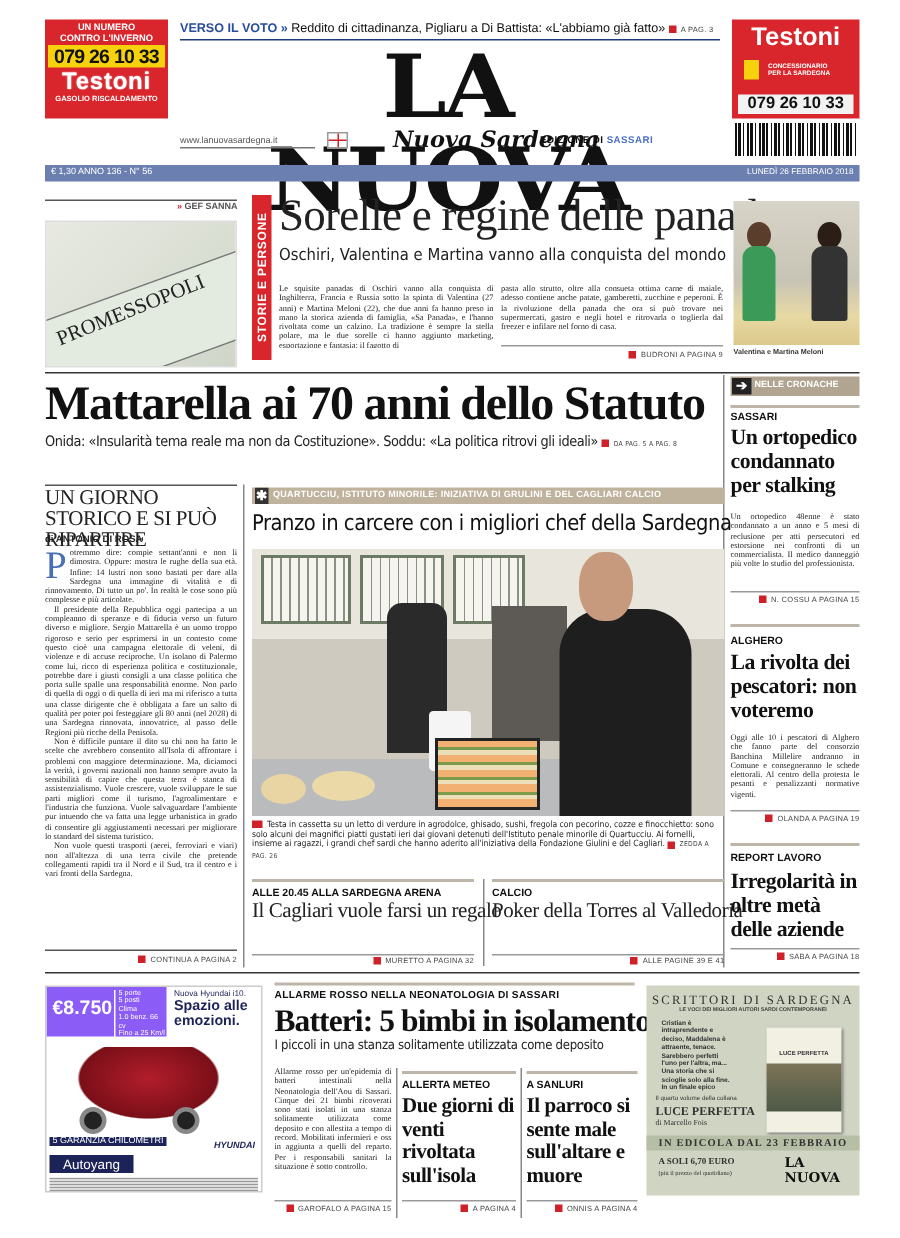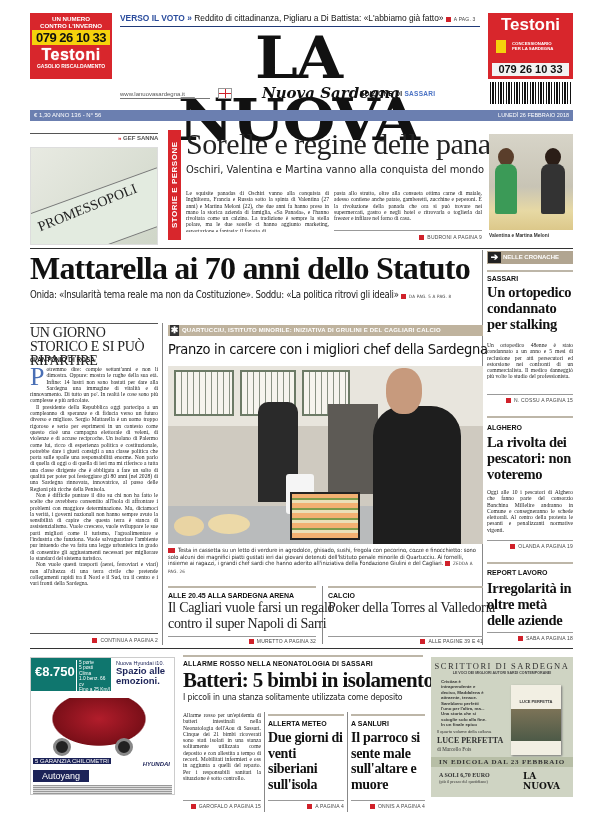--- a/index.html
+++ b/index.html
@@ -93,21 +93,21 @@
 
 .nc-banner{left:487px;top:251px;width:86px;height:13px;background:#b1a591;color:#fff;font-size:6px;font-weight:bold;line-height:13px;padding-left:16px}
 .nc-banner .arrow{position:absolute;left:1px;top:1px;width:13px;height:11px;background:#222;color:#fff;font-size:9px;line-height:11px;text-align:center}
 .rc-kicker{left:487px;font-size:7px;font-weight:bold}
 .rc-title{left:487px;width:88px;font-family:Liberation Serif, serif;font-weight:bold;font-size:14.5px;line-height:16px;color:#111;letter-spacing:-.3px}
 .rc-body{left:487px;width:86px}
 .rc-ref{left:487px;width:86px}
 
 
 .ad-hyundai{left:30px;top:657px;width:145px;height:138px;border:1px solid #ccc;background:#fff;overflow:hidden}
-.ad-hyundai .navy{position:absolute;left:0;top:0;width:80px;height:33px;background:#0f766e;color:#fff}
+.ad-hyundai .navy{position:absolute;left:0;top:0;width:80px;height:33px;background:#8b5cf6;color:#fff}
 .ad-hyundai .price{position:absolute;left:4px;top:6px;font-size:13px;font-weight:bold}
 .ad-hyundai .specs{position:absolute;left:45px;top:2px;font-size:4.8px;line-height:5.4px;border-left:1px solid #fff;padding-left:2px}
 .ad-hyundai .promo{position:absolute;left:85px;top:2px;font-size:5.5px;color:#1c2358;line-height:6px}
 .ad-hyundai .promo b{display:block;font-size:9.5px;line-height:10px}
 .ad-hyundai .car{position:absolute;left:14px;top:40px;width:108px;height:52px;background:radial-gradient(ellipse at 50% 40%,#b21d2b 0%,#7a0f18 60%,transparent 62%)}
 .ad-hyundai .wheel1,.ad-hyundai .wheel2{position:absolute;top:80px;width:18px;height:18px;border-radius:50%;background:#222;border:3px solid #888}
 .ad-hyundai .wheel1{left:22px}.ad-hyundai .wheel2{left:84px}
 .ad-hyundai .auto{position:absolute;left:2px;top:112px;width:56px;height:12px;background:#1c2358;color:#fff;font-size:9px;line-height:12px;text-align:center}
 .ad-hyundai .five{position:absolute;left:2px;top:100px;font-size:6px;color:#fff;background:#1c2358;padding:0 2px}
 .ad-hyundai .hy{position:absolute;right:4px;top:103px;font-size:6px;font-weight:bold;color:#1c2358;font-style:italic}
@@ -252,21 +252,20 @@
   <span class="sq" style="width:7px"></span><span>Testa in cassetta su un letto di verdure in agrodolce, ghisado, sushi, fregola con pecorino, cozze e finocchietto: sono solo alcuni dei magnifici piatti gustati ieri dai giovani detenuti dell'Istituto penale minorile di Quartucciu. Ai fornelli, insieme ai ragazzi, i grandi chef sardi che hanno aderito all'iniziativa della Fondazione Giulini e del Cagliari.</span>
   <span class="ref" style="font-size:4.5px"><span class="sq"></span><span>ZEDDA A PAG. 26</span></span>
 </div>
 
 <div class="rule" style="left:168px;top:586px;width:148px"></div>
 <div class="rule" style="left:328px;top:586px;width:155px"></div>
 <div class="vr" style="left:322px;top:586px;height:58px"></div>
 <div class="abs sport-k" style="left:168px">ALLE 20.45 ALLA SARDEGNA ARENA</div>
 <div class="abs sport-t" style="left:168px">
   <div>Il Cagliari vuole farsi un regalo</div>
-  <div>contro il super Napoli di Sarri</div>
 </div>
 <div class="rule thin" style="left:168px;top:636px;width:148px;background:#999"></div>
 <div class="abs ref" style="left:168px;top:638px;width:148px"><span class="sq"></span><span>MURETTO A PAGINA 32</span></div>
 
 <div class="abs sport-k" style="left:328px">CALCIO</div>
 <div class="abs sport-t" style="left:328px">
   <div>Poker della Torres al Valledoria</div>
 </div>
 <div class="rule thin" style="left:328px;top:636px;width:155px;background:#999"></div>
 <div class="abs ref" style="left:328px;top:638px;width:155px"><span class="sq"></span><span>ALLE PAGINE 39 E 41</span></div>
@@ -325,21 +324,21 @@
 <div class="abs bat-banner">ALLARME ROSSO NELLA NEONATOLOGIA DI SASSARI</div>
 <div class="abs bat-title">Batteri: 5 bimbi in isolamento</div>
 <div class="abs bat-sub">I piccoli in una stanza solitamente utilizzata come deposito</div>
 <div class="abs body-text bat-body">Allarme rosso per un'epidemia di batteri intestinali nella Neonatologia dell'Aou di Sassari. Cinque dei 21 bimbi ricoverati sono stati isolati in una stanza solitamente utilizzata come deposito e con allestita a tempo di record. Mobilitati infermieri e oss in aggiunta a quelli del reparto. Per i responsabili sanitari la situazione è sotto controllo.</div>
 <div class="rule thin" style="left:183px;top:800px;width:78px;background:#999"></div>
 <div class="abs ref" style="left:183px;top:803px;width:78px"><span class="sq"></span><span>GAROFALO A PAGINA 15</span></div>
 
 <div class="vr" style="left:264px;top:712px;height:100px"></div>
 <div class="rule" style="left:268px;top:714px;width:76px"></div>
 <div class="abs bot-k" style="left:268px">ALLERTA METEO</div>
-<div class="abs bot-t" style="left:268px;width:76px">Due giorni di venti siberiani sull'isola</div>
+<div class="abs bot-t" style="left:268px;width:76px">Due giorni di venti rivoltata sull'isola</div>
 <div class="rule thin" style="left:268px;top:800px;width:76px;background:#999"></div>
 <div class="abs ref" style="left:268px;top:803px;width:76px"><span class="sq"></span><span>A PAGINA 4</span></div>
 
 <div class="vr" style="left:347px;top:712px;height:100px"></div>
 <div class="rule" style="left:351px;top:714px;width:74px"></div>
 <div class="abs bot-k" style="left:351px">A SANLURI</div>
 <div class="abs bot-t" style="left:351px;width:76px">Il parroco si sente male sull'altare e muore</div>
 <div class="rule thin" style="left:351px;top:800px;width:74px;background:#999"></div>
 <div class="abs ref" style="left:351px;top:803px;width:74px"><span class="sq"></span><span>ONNIS A PAGINA 4</span></div>
 

